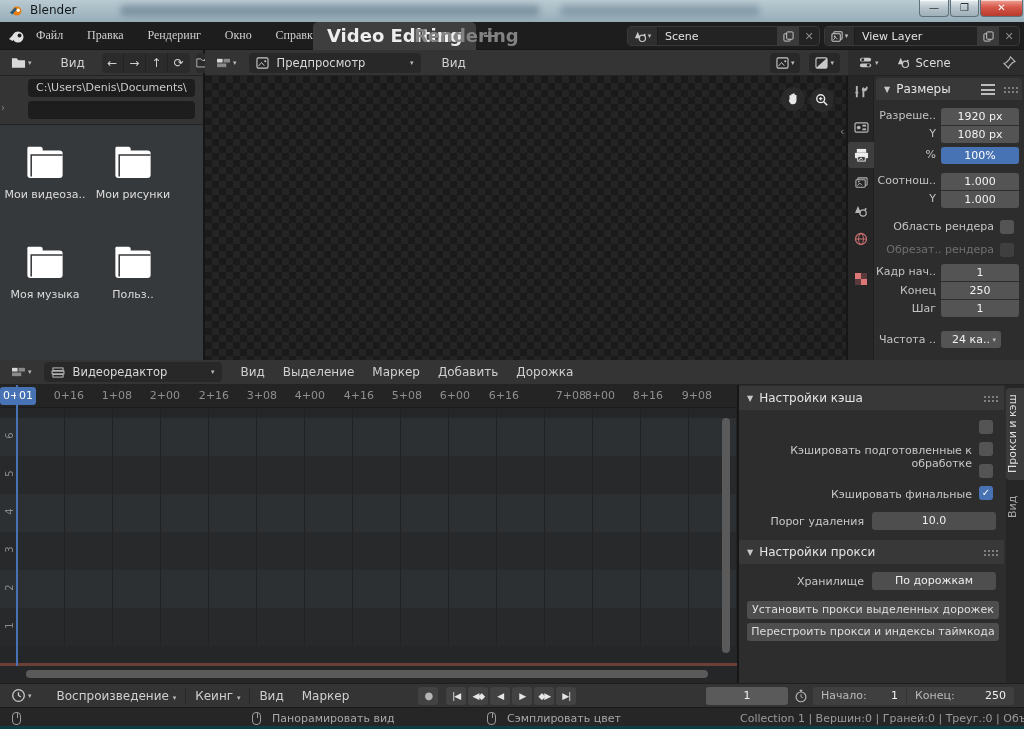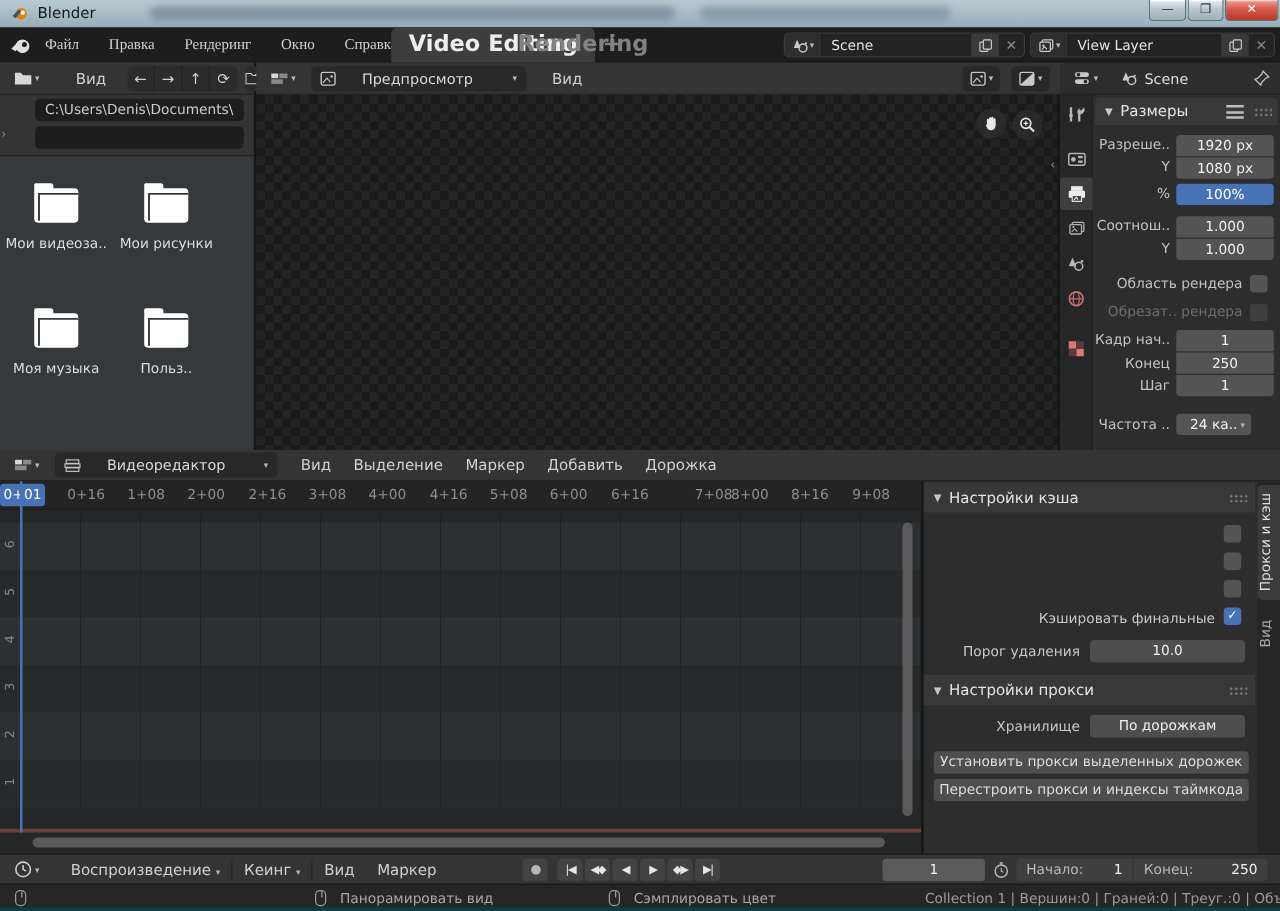--- a/index.html
+++ b/index.html
@@ -26,21 +26,21 @@
   .idblock { position:absolute; top:26px; height:20px; display:flex; align-items:center; background:#232323; border:1px solid #3a3a3a; border-radius:4px; overflow:hidden; }
   .idblock .icobtn { width:30px; height:100%; background:#2e2e2e; display:flex; align-items:center; justify-content:center; gap:1px; border-right:1px solid #1c1c1c; }
   .idblock .name { flex:1; padding-left:7px; font-size:11px; color:#e2e2e2; }
   .idblock .copy { width:22px; height:100%; background:#3a3a3a; display:flex; align-items:center; justify-content:center; color:#cfcfcf; font-size:10px; }
   .idblock .xbtn { width:20px; text-align:center; color:#8b8b8b; font-size:11px; }
   .caret { font-size:7px; color:#b9b9b9; }
 
   
   .edheader { background:#343434; border-bottom:1px solid #232323; display:flex; align-items:center; }
   .edicobtn { display:flex; align-items:center; gap:2px; padding:0 6px; height:20px; margin-left:5px; }
-  .dropfield { height:20px; background:#282828; border-radius:4px; display:flex; align-items:center; padding:0 7px; gap:21px; font-size:11.5px; color:#d8d8d8; }
+  .dropfield { height:20px; background:#282828; border-radius:4px; display:flex; align-items:center; padding:0 7px; gap:8px; font-size:11.5px; color:#d8d8d8; }
   .hmenu { font-size:12px; color:#d0d0d0; padding:0 9px; }
 
   
   .fb { left:0; top:50px; width:205px; height:310px; background:#36393b; border-right:2px solid #161616; }
   .fb-head { left:0; top:50px; width:203px; height:26px; }
   .fb-paths { left:0; top:76px; width:203px; height:49px; background:#343434; border-bottom:1px solid #232323; }
   .pathinput { position:absolute; left:28px; width:167px; height:18px; background:#1d1d1d; border-radius:4px; color:#cccccc; font-size:11px; padding:1px 8px; line-height:16px; white-space:nowrap; overflow:hidden; }
   .navgroup { display:flex; background:#2b2b2b; border-radius:4px; height:20px; margin-left:8px; }
   .navgroup span { width:22px; text-align:center; line-height:20px; color:#cfcfcf; font-size:12px; border-right:1px solid #222; }
   .navgroup span:last-child { border-right:none; }
@@ -464,20 +464,21 @@
 </div>
 <div class="abs playhead"></div>
 
 <div class="abs sidebar">
   <div class="sb-panelhead" style="top:1px">
     <span class="tri">▼</span>
     <span style="flex:1">Настройки кэша</span>
     <span class="dragdots" style="margin-right:6px"></span>
   </div>
   <div class="checkbox" style="left:240px;top:35px"></div>
+  <span class="sb-chklabel" style="top:59px">Кэшировать подготовленные к обработке</span>
   <div class="checkbox" style="left:240px;top:57px"></div>
   <div class="checkbox" style="left:240px;top:79px"></div>
   <span class="sb-chklabel" style="top:103px">Кэшировать финальные</span>
   <div class="checkbox checked" style="left:240px;top:101px">✓</div>
   <span class="sb-chklabel" style="top:130px;right:160px;width:120px">Порог удаления</span>
   <div class="sb-field" style="top:127px">10.0</div>
 
   <div class="sb-panelhead" style="top:155px">
     <span class="tri">▼</span>
     <span style="flex:1">Настройки прокси</span>

